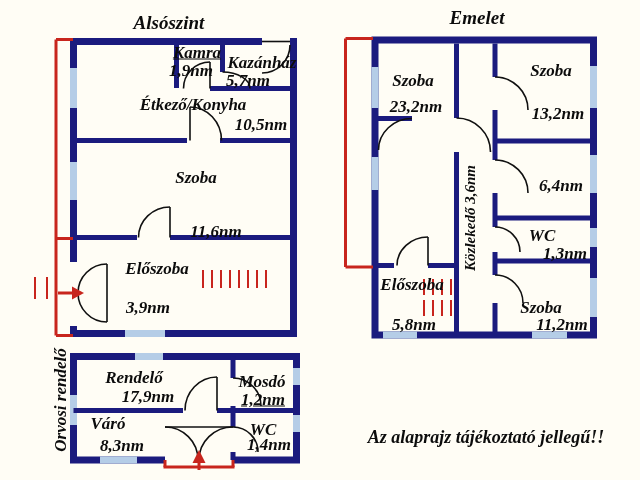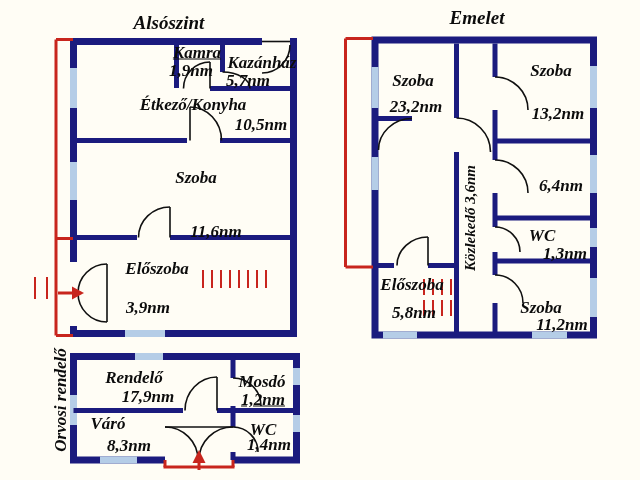--- a/index.html
+++ b/index.html
@@ -212,27 +212,28 @@
 <div class="lbl" style="left:413px;top:80px;">Szoba</div>
 <div class="lbl" style="left:416px;top:106px;">23,2nm</div>
 <div class="lbl" style="left:551px;top:70px;">Szoba</div>
 <div class="lbl" style="left:558px;top:113px;">13,2nm</div>
 <div class="lbl" style="left:561px;top:185px;">6,4nm</div>
 <div class="lbl" style="left:542px;top:235px;">WC</div>
 <div class="lbl" style="left:565px;top:253px;">1,3nm</div>
 <div class="lbl" style="left:541px;top:307px;">Szoba</div>
 <div class="lbl" style="left:562px;top:324px;">11,2nm</div>
 <div class="lbl" style="left:412px;top:284px;">Előszoba</div>
-<div class="lbl" style="left:414px;top:312px;font-style:italic;">5,8nm</div>
+<div class="lbl" style="left:414px;top:324px;font-style:italic;">5,8nm</div>
 <div class="lbl small rot" style="left:470px;top:218px;">Közlekedő 3,6nm</div>
 
 <div class="lbl rot" style="left:60px;top:400px;">Orvosi rendelő</div>
 <div class="lbl" style="left:134px;top:377px;">Rendelő</div>
 <div class="lbl" style="left:148px;top:396px;">17,9nm</div>
 <div class="lbl" style="left:108px;top:423px;">Váró</div>
-<div class="lbl" style="left:122px;top:445px;margin-left:7px;">8,3nm</div>
+<div class="lbl" style="left:122px;top:445px;">8,3nm</div>
 <div class="lbl" style="left:262px;top:381px;text-align:right;">Mosdó</div>
 <div class="lbl" style="left:263px;top:399px;text-decoration:underline;">1,2nm</div>
 <div class="lbl" style="left:263px;top:429px;">WC</div>
 <div class="lbl" style="left:269px;top:444px;">1,4nm</div>
 
+<div class="lbl note" style="left:486px;top:437px;">Az alaprajz tájékoztató jellegű!!</div>
 
 </div>
 
 </body></html>

